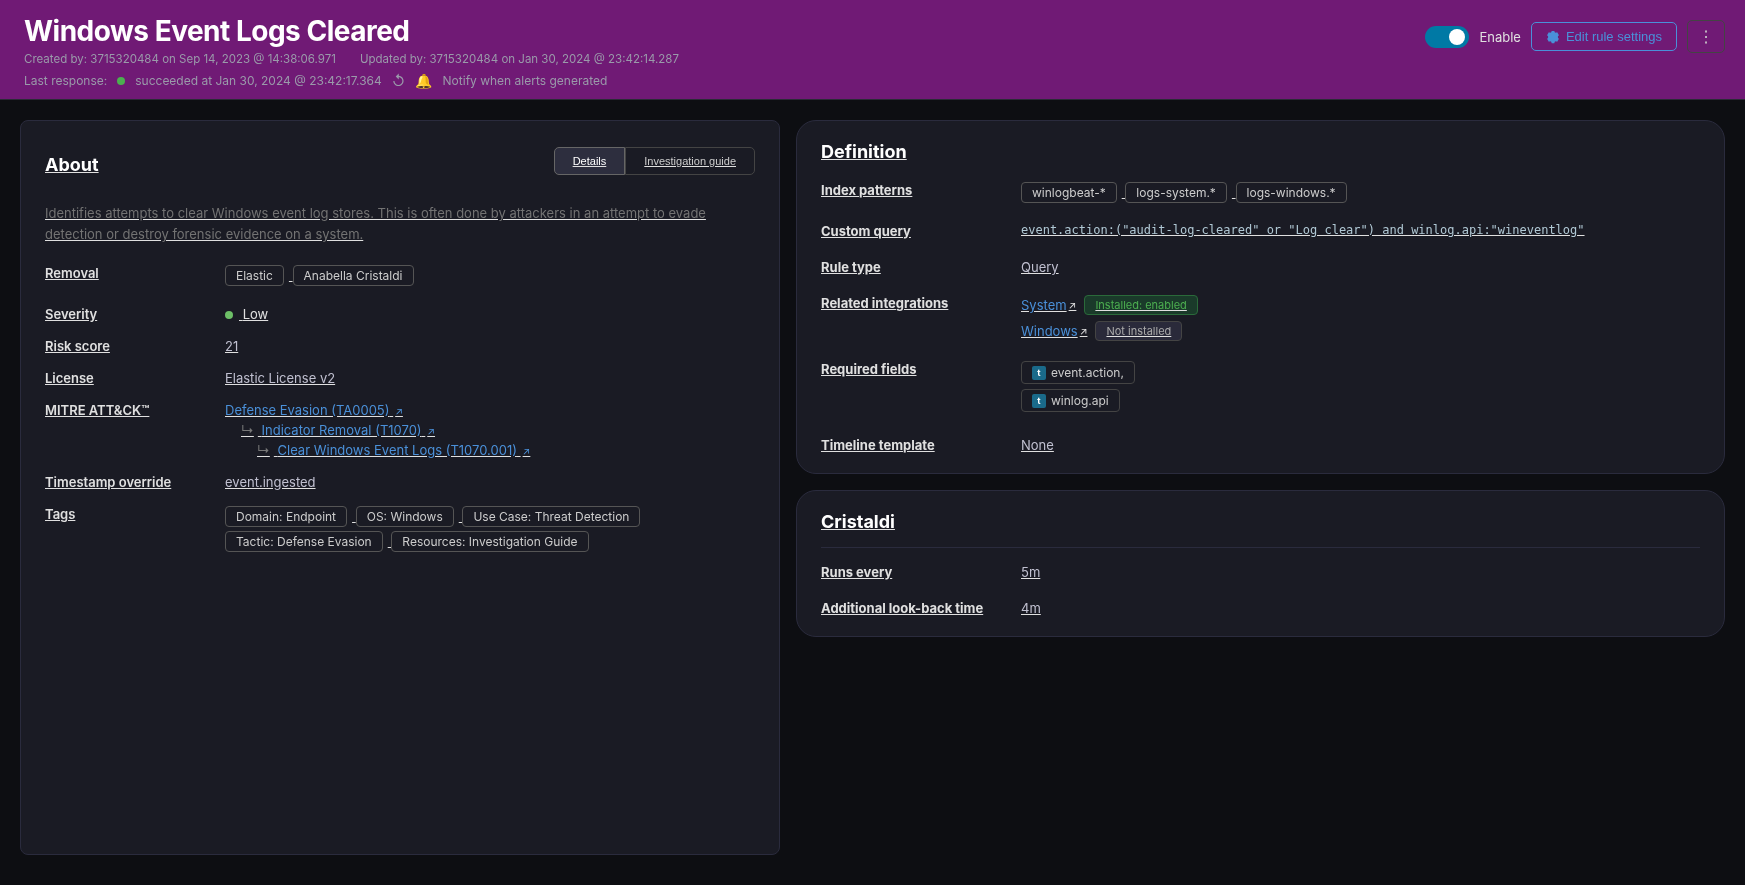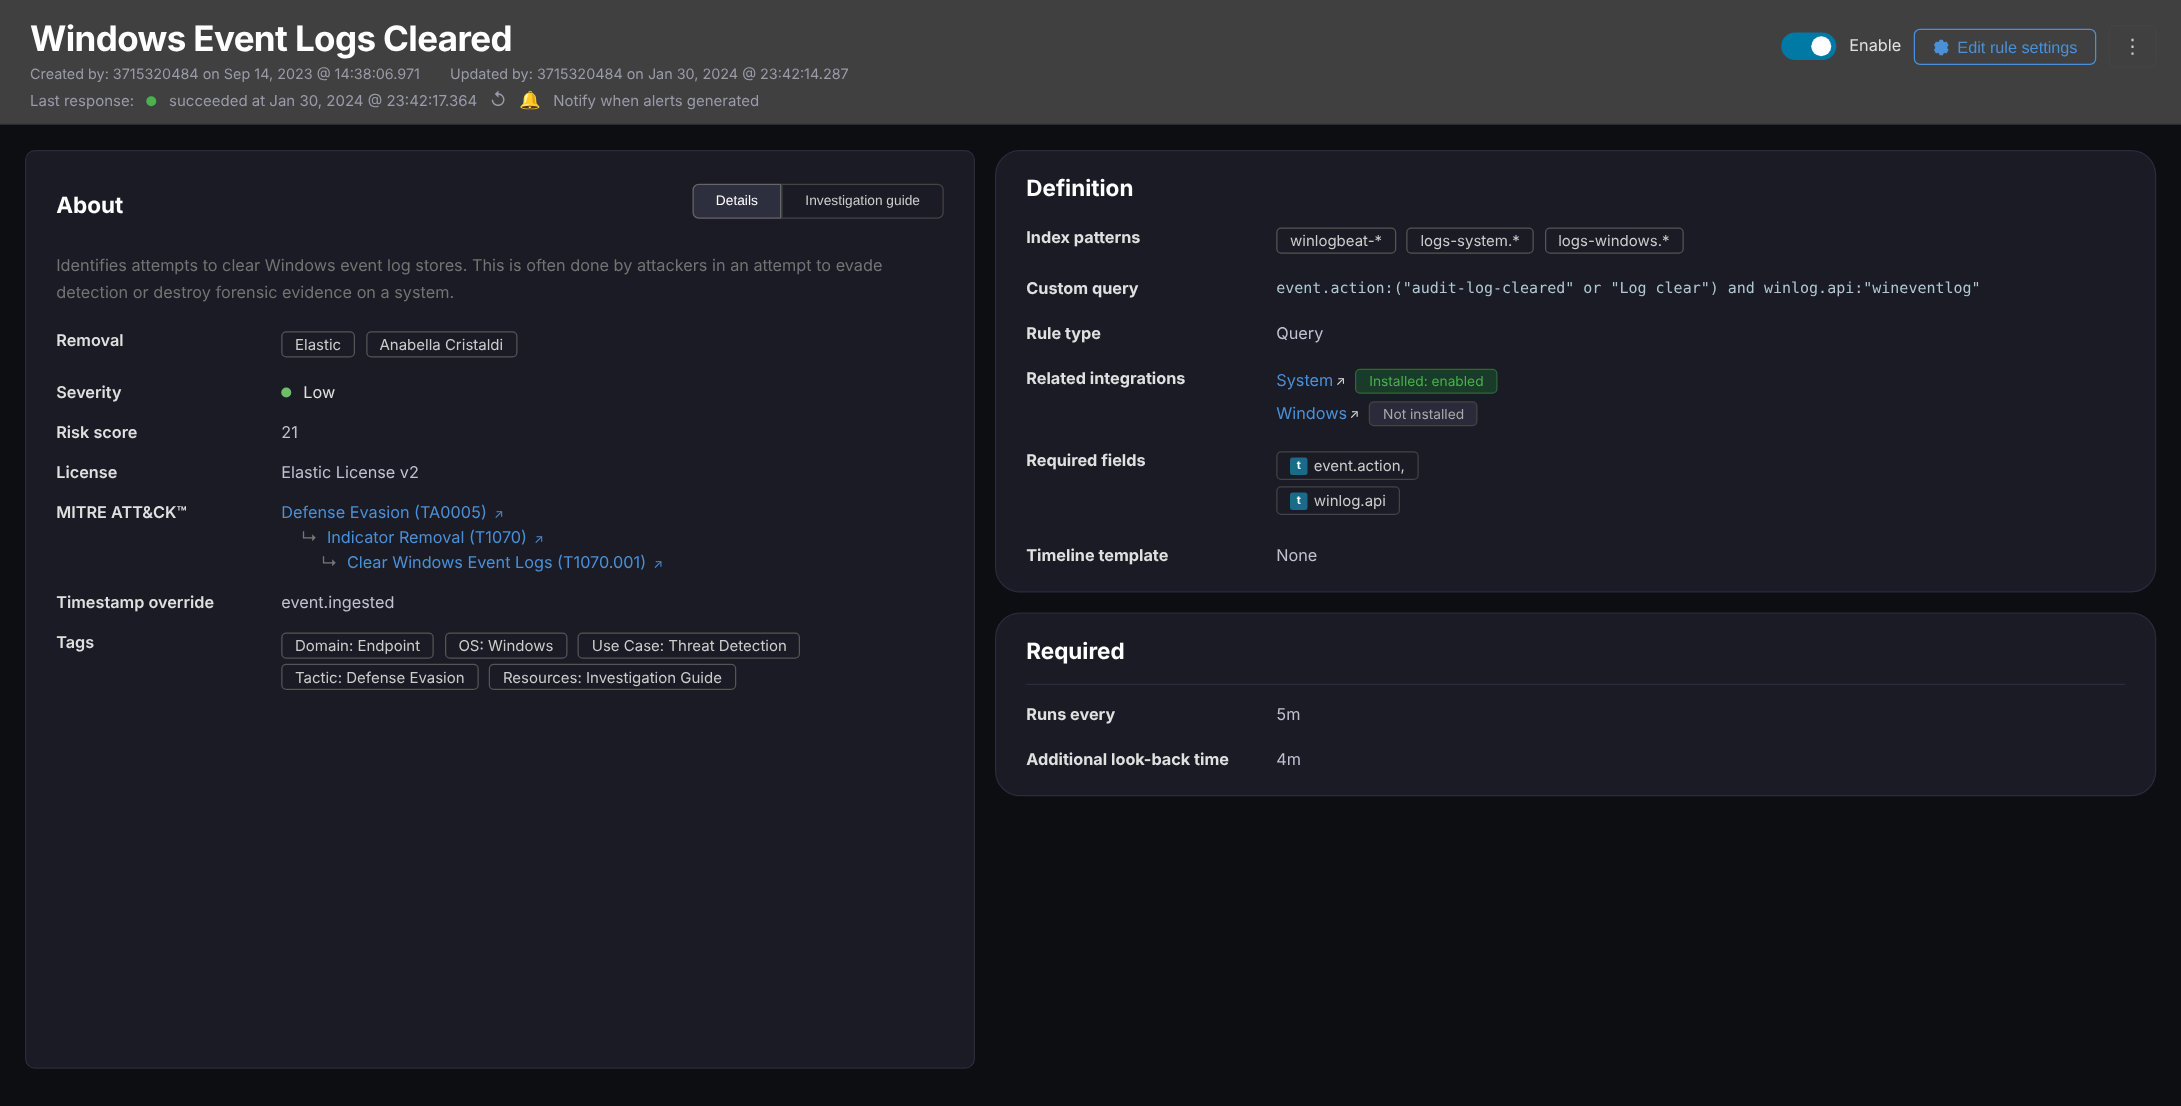--- a/index.html
+++ b/index.html
@@ -5,21 +5,21 @@
     * { box-sizing: border-box; margin: 0; padding: 0; }
     body {
       background: #1a1a2e;
       color: #e0e0e0;
       font-family: 'Inter', 'Segoe UI', Arial, sans-serif;
       font-size: 13px;
       min-height: 885px;
       background-color: #0d0e12;
     }
     .top-bar {
-      background: #404040;
+      background: #701a75;
       padding: 14px 24px 10px 24px;
       border-bottom: 1px solid #2a2b35;
     }
     .page-title {
       font-size: 28px;
       font-weight: 700;
       color: #ffffff;
       letter-spacing: -0.5px;
     }
     .meta-row {
@@ -96,20 +96,21 @@
       padding: 6px 10px;
       border-radius: 5px;
       cursor: pointer;
       font-size: 16px;
     }
     .main-content {
       display: flex;
       gap: 16px;
       padding: 20px 20px;
       min-height: calc(885px - 110px);
+      text-decoration: underline;
     }
     .left-panel {
       flex: 0 0 760px;
       background: #1a1b24;
       border-radius: 8px;
       border: 1px solid #2a2b3d;
       padding: 20px 24px;
     }
     .right-panel {
       flex: 1;
@@ -435,21 +436,21 @@
             </span>
           </div>
         </div>
 
         <span class="def-label">Timeline template</span>
         <span class="def-value">None</span>
       </div>
     </div>
 
     <div class="card">
-      <div class="panel-title">Required</div>
+      <div class="panel-title">Cristaldi</div>
       <div style="height:10px; border-bottom: 1px solid #2a2b3d; margin-bottom:16px;"></div>
       <div class="schedule-grid">
         <span class="def-label">Runs every</span>
         <span class="def-value">5m</span>
 
         <span class="def-label">Additional look-back time</span>
         <span class="def-value">4m</span>
       </div>
     </div>
   </div>

